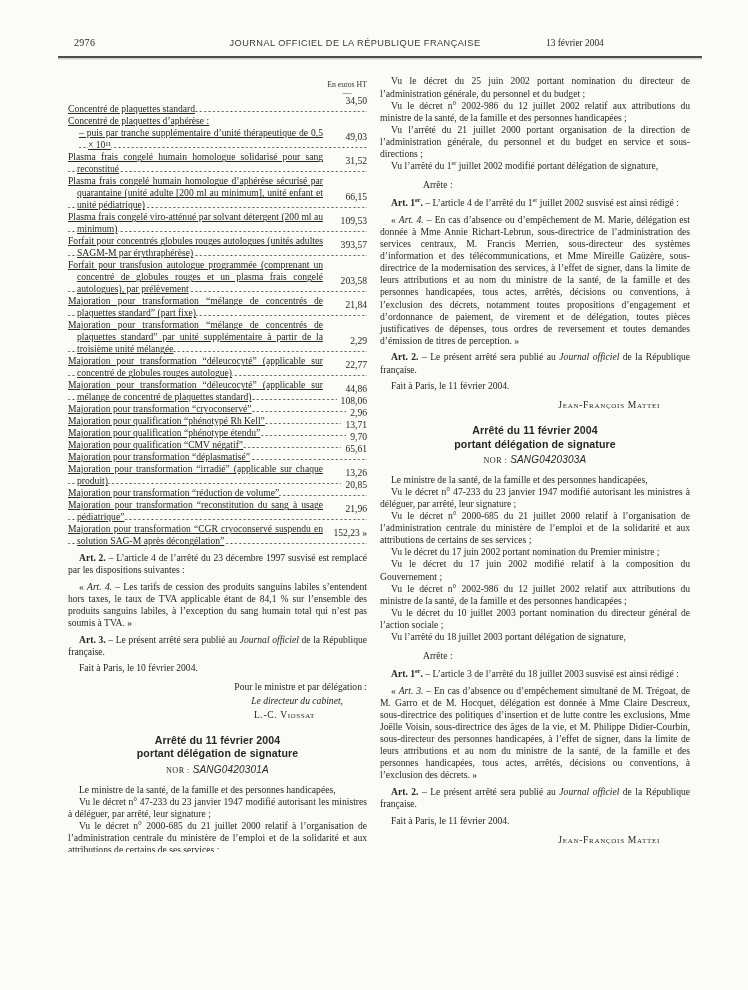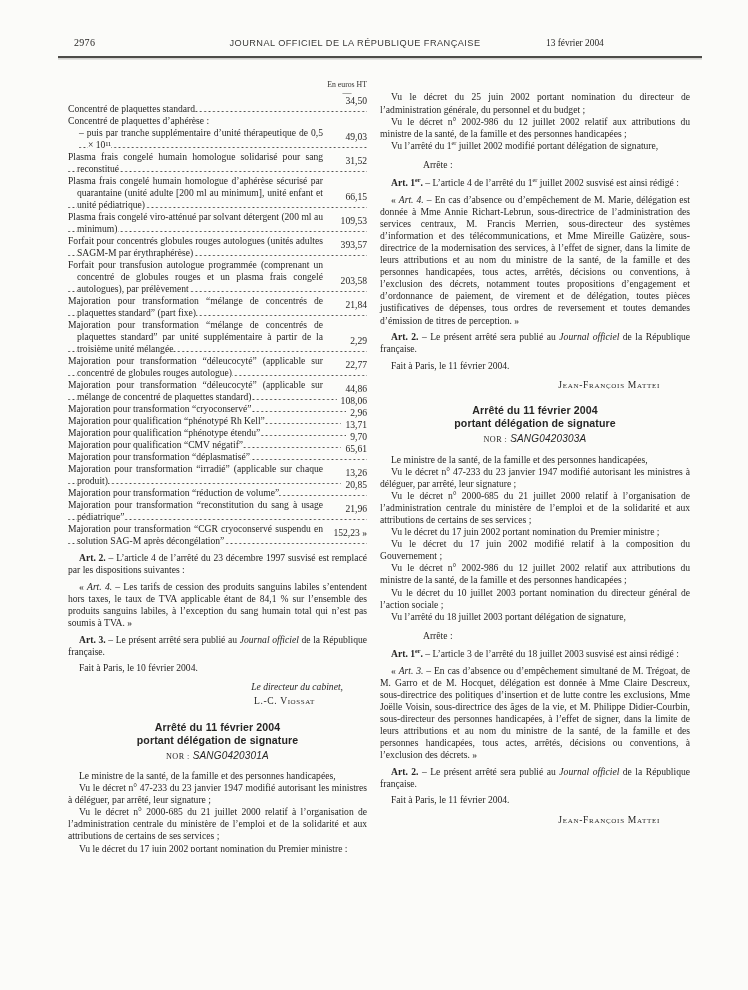--- a/index.html
+++ b/index.html
@@ -18,21 +18,21 @@
   .header{display:flex;align-items:baseline;padding:37px 82px 0 74px;}
   .hpage{width:90px;font-size:10px;letter-spacing:0.3px;}
   .htitle{flex:1;text-align:center;font-family:"Liberation Sans",sans-serif;
     font-size:9.2px;letter-spacing:0.45px;color:#3a3937;}
   .hdate{width:120px;font-size:9.4px;}
   .hrule{height:2.4px;background:var(--rule);margin:7px 46px 0 58px;
     box-shadow:0 1.6px 0 rgba(90,88,84,0.25);}
   
   .cols{display:flex;gap:13px;padding:10px 58px 0 68px;}
   .col-left{width:299px;flex:none;}
-  .col-right{flex:1;min-width:0;padding-top:7px;margin-top:16px;}
+  .col-right{flex:1;min-width:0;padding-top:7px;}
   
   .para{margin:0;text-align:justify;text-indent:11px;}
   .para.sp{margin-top:4.5px;}
   .run.b{font-weight:700;}
   .run.i{font-style:italic;}
   .run.sup{vertical-align:super;font-size:6.2px;line-height:0;}
   .run.b.sup{font-weight:700;}
   .arrete-line{margin:7px 0 6px;padding-left:43px;text-indent:0;}
   
   .art-heading{margin:13px 0 3px;text-align:center;
@@ -48,21 +48,21 @@
   .c2{text-align:right;padding-right:24px;font-style:italic;}
   .c3{text-align:right;padding-right:52px;font-variant-caps:small-caps;letter-spacing:0.6px;}
   .sig{margin-top:7px;margin-bottom:2px;text-align:right;padding-right:30px;
     font-variant-caps:small-caps;letter-spacing:0.7px;}
   
   .price-table{margin-top:12px;}
   .unit-wrap{margin-left:auto;width:max-content;text-align:center;
     font-size:7.8px;line-height:9px;margin-bottom:8px;color:#33322f;}
   .unit-dash{font-size:9px;line-height:6px;}
   .price-rows{line-height:12px;}
-  .prow{position:relative;}
+  .prow{position:relative;text-decoration:underline;}
   .plabel{padding:0 44px 0 9px;text-indent:-9px;text-align:justify;
     background-image:radial-gradient(circle,#454441 0.7px,rgba(0,0,0,0) 1.05px);
     background-size:4.4px 3.2px;background-repeat:repeat-x;
     background-position:left 12px bottom 2.6px;}
   .prow.nohead .plabel{background-image:none;}
   .prow.sub .plabel{margin-left:11px;}
   .ptxt{background-color:var(--paper);}
   .pval{position:absolute;right:0;bottom:8px;background:var(--paper);padding-left:4px;}
 </style>
 </head>
@@ -173,20 +173,21 @@
       </div>
 
       <div>
           <p class="para sp"><span class="run b">Art. 2.</span><span class="run"> – L’article 4 de l’arrêté du 23 décembre 1997 susvisé est remplacé par les dispositions suivantes :</span></p>
           <p class="para sp"><span class="run">« </span><span class="run i">Art. 4.</span><span class="run"> – Les tarifs de cession des produits sanguins labiles s’entendent hors taxes, le taux de TVA applicable étant de 84,1 % sur l’ensemble des produits sanguins labiles, à l’exception du sang humain total qui n’est pas soumis à TVA. »</span></p>
           <p class="para sp"><span class="run b">Art. 3.</span><span class="run"> – Le présent arrêté sera publié au </span><span class="run i">Journal officiel</span><span class="run"> de la République française.</span></p>
           <p class="para sp"><span class="run">Fait à Paris, le 10 février 2004.</span></p>
         </div>
 
       <div class="closing">
+        <div class="c1">Pour le ministre et par délégation :</div>
         <div class="c2">Le directeur du cabinet,</div>
         <div class="c3">L.-C. Viossat</div>
       </div>
 
       <div class="art-heading">
         <div>Arrêté du 11 février 2004</div>
         <div>portant délégation de signature</div>
       </div>
       <div class="nor">
         <span class="nor-label">NOR :</span><span class="nor-code">SANG0420301A</span>
@@ -197,20 +198,21 @@
           <p class="para"><span class="run">Vu le décret n° 2000-685 du 21 juillet 2000 relatif à l’organisation de l’administration centrale du ministère de l’emploi et de la solidarité et aux attributions de certains de ses services ;</span></p>
           <p class="para"><span class="run">Vu le décret du 17 juin 2002 portant nomination du Premier ministre ;</span></p>
           <p class="para"><span class="run">Vu le décret du 17 juin 2002 modifié relatif à la composition du Gouvernement ;</span></p>
         </div>
     </div>
 
     <div class="col-right">
       <div>
           <p class="para"><span class="run">Vu le décret du 25 juin 2002 portant nomination du directeur de l’administration générale, du personnel et du budget ;</span></p>
           <p class="para"><span class="run">Vu le décret n° 2002-986 du 12 juillet 2002 relatif aux attributions du ministre de la santé, de la famille et des personnes handicapées ;</span></p>
+          <p class="para"><span class="run">Vu l’arrêté du 21 juillet 2000 portant organisation de la direction de l’administration générale, du personnel et du budget en service et sous-directions ;</span></p>
           <p class="para"><span class="run">Vu l’arrêté du 1</span><span class="run sup">er</span><span class="run"> juillet 2002 modifié portant délégation de signature,</span></p>
         </div>
       <p class="arrete-line">Arrête :</p>
       <div>
           <p class="para sp"><span class="run b">Art. 1</span><span class="run b sup">er</span><span class="run b">.</span><span class="run"> – L’article 4 de l’arrêté du 1</span><span class="run sup">er</span><span class="run"> juillet 2002 susvisé est ainsi rédigé :</span></p>
           <p class="para sp"><span class="run">« </span><span class="run i">Art. 4.</span><span class="run"> – En cas d’absence ou d’empêchement de M. Marie, délégation est donnée à Mme Annie Richart-Lebrun, sous-directrice de l’administration des services centraux, M. Francis Merrien, sous-directeur des systèmes d’information et des télécommunications, et Mme Mireille Gaüzère, sous-directrice de la modernisation des services, à l’effet de signer, dans la limite de leurs attributions et au nom du ministre de la santé, de la famille et des personnes handicapées, tous actes, arrêtés, décisions ou conventions, à l’exclusion des décrets, notamment toutes propositions d’engagement et d’ordonnance de paiement, de virement et de délégation, toutes pièces justificatives de dépenses, tous ordres de reversement et toutes demandes d’émission de titres de perception. »</span></p>
           <p class="para sp"><span class="run b">Art. 2.</span><span class="run"> – Le présent arrêté sera publié au </span><span class="run i">Journal officiel</span><span class="run"> de la République française.</span></p>
           <p class="para sp"><span class="run">Fait à Paris, le 11 février 2004.</span></p>
         </div>
       <div class="sig">Jean-François Mattei</div>

